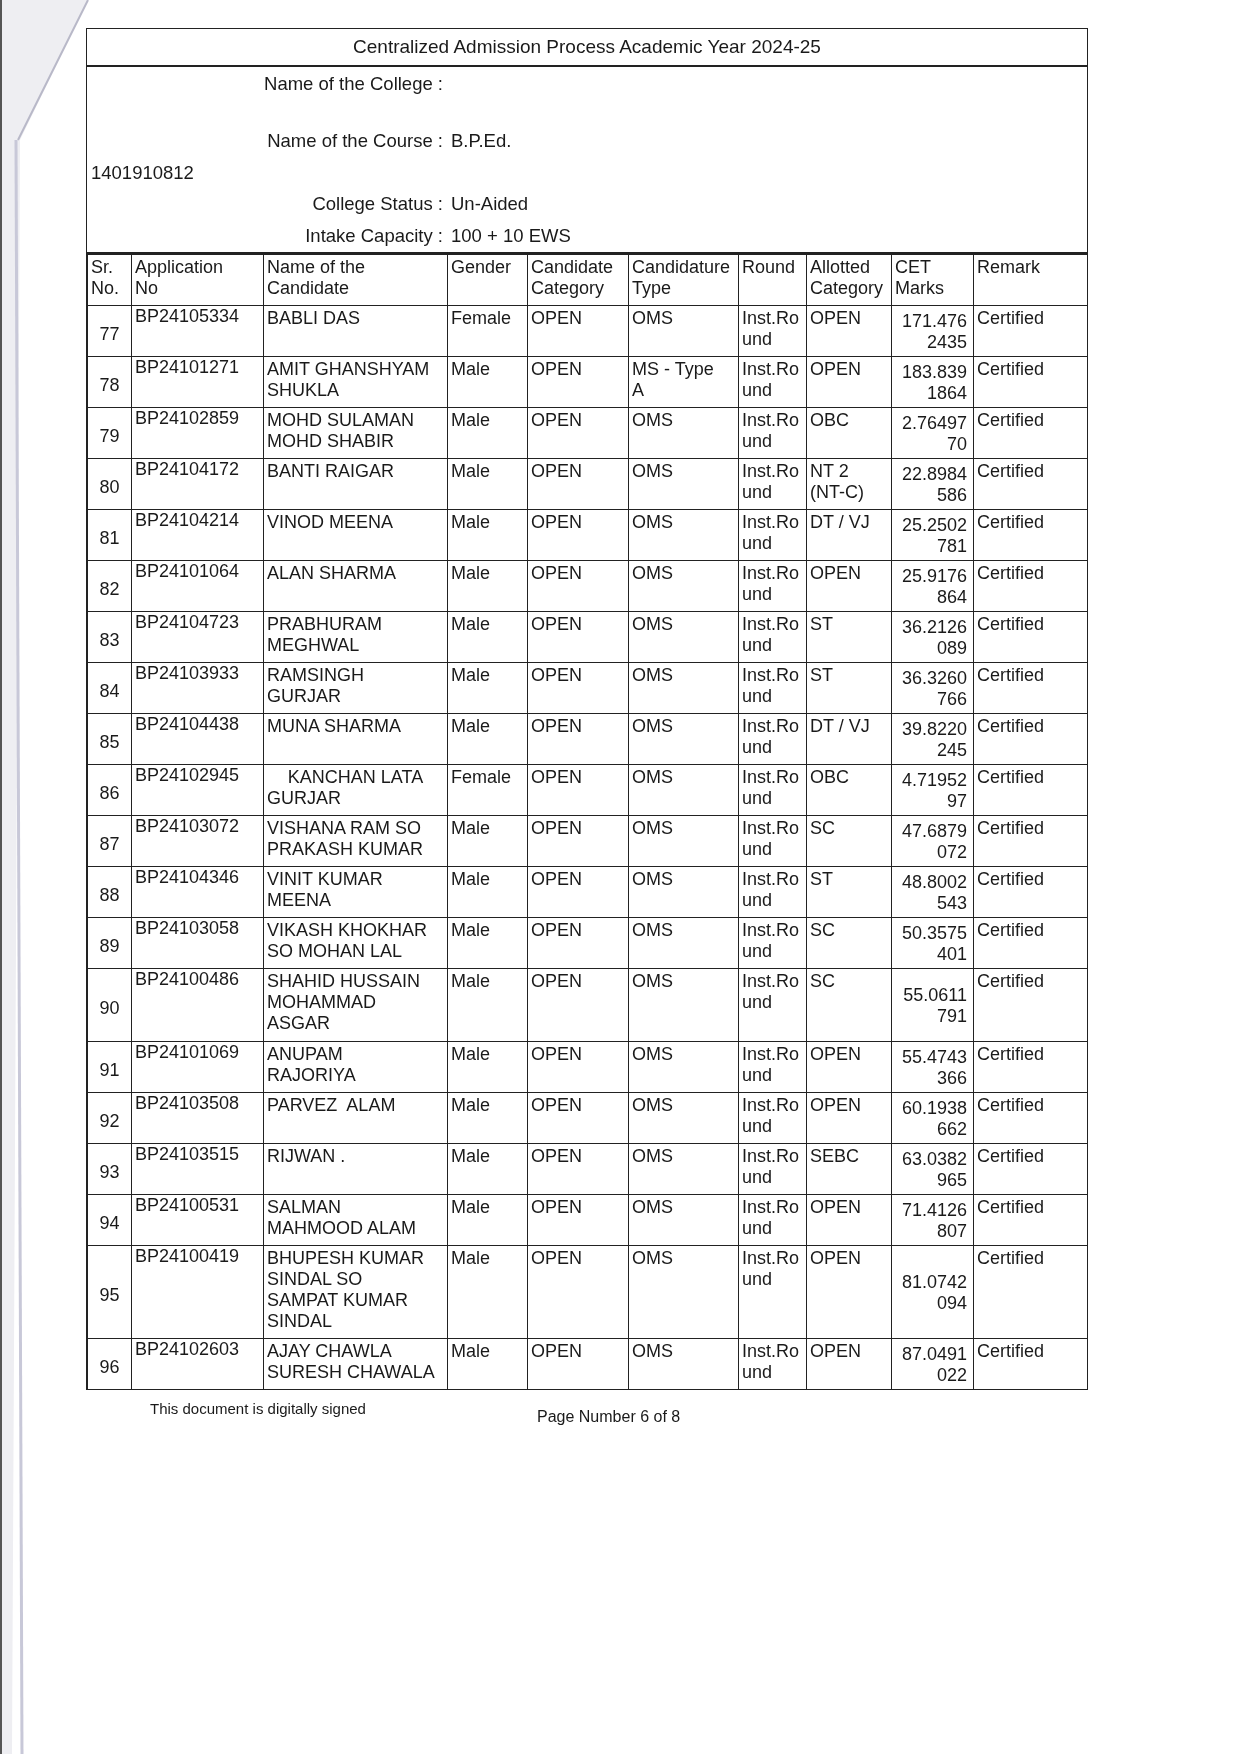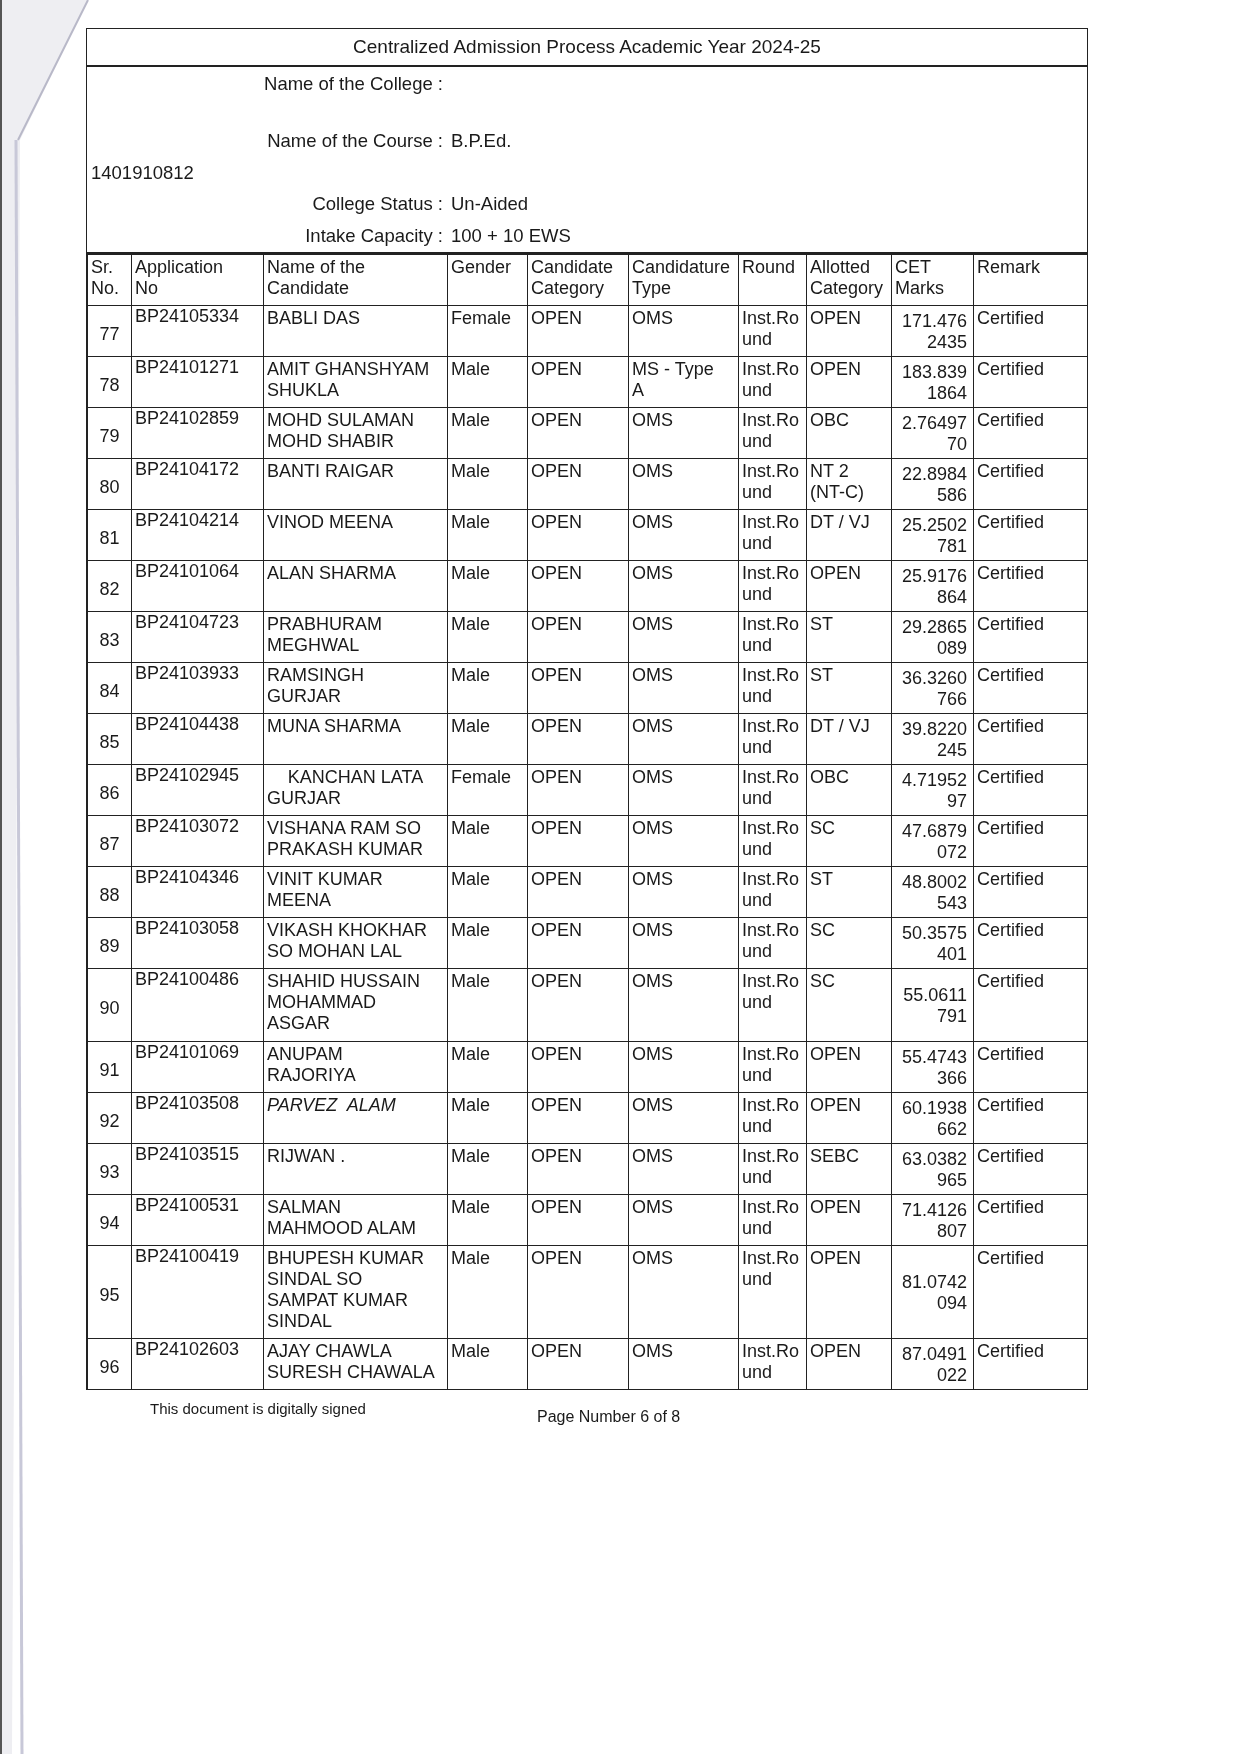--- a/index.html
+++ b/index.html
@@ -310,21 +310,21 @@
             <div style="white-space: pre;">OMS</div>
           </td>
           <td>
             <div style="white-space: pre;">Inst.Ro</div>
             <div style="white-space: pre;">und</div>
           </td>
           <td>
             <div style="white-space: pre;">ST</div>
           </td>
           <td class="marks">
-            <div style="white-space: pre;">29.2865</div>
+            <div style="white-space: pre;">36.2126</div>
             <div style="white-space: pre;">089</div>
           </td>
           <td>Certified</td>
         </tr>
         <tr class="r1">
           <td class="srno">84</td>
           <td class="app">BP24103933</td>
           <td>
             <div style="white-space: pre;">RAMSINGH</div>
             <div style="white-space: pre;">GURJAR</div>
@@ -519,21 +519,21 @@
           <td class="marks">
             <div style="white-space: pre;">55.4743</div>
             <div style="white-space: pre;">366</div>
           </td>
           <td>Certified</td>
         </tr>
         <tr class="r1">
           <td class="srno">92</td>
           <td class="app">BP24103508</td>
           <td>
-            <div style="white-space: pre; font-style: italic;">PARVEZ  ALAM</div>
+            <div style="white-space: pre;">PARVEZ  ALAM</div>
           </td>
           <td>Male</td>
           <td>OPEN</td>
           <td>
             <div style="white-space: pre;">OMS</div>
           </td>
           <td>
             <div style="white-space: pre;">Inst.Ro</div>
             <div style="white-space: pre;">und</div>
           </td>

